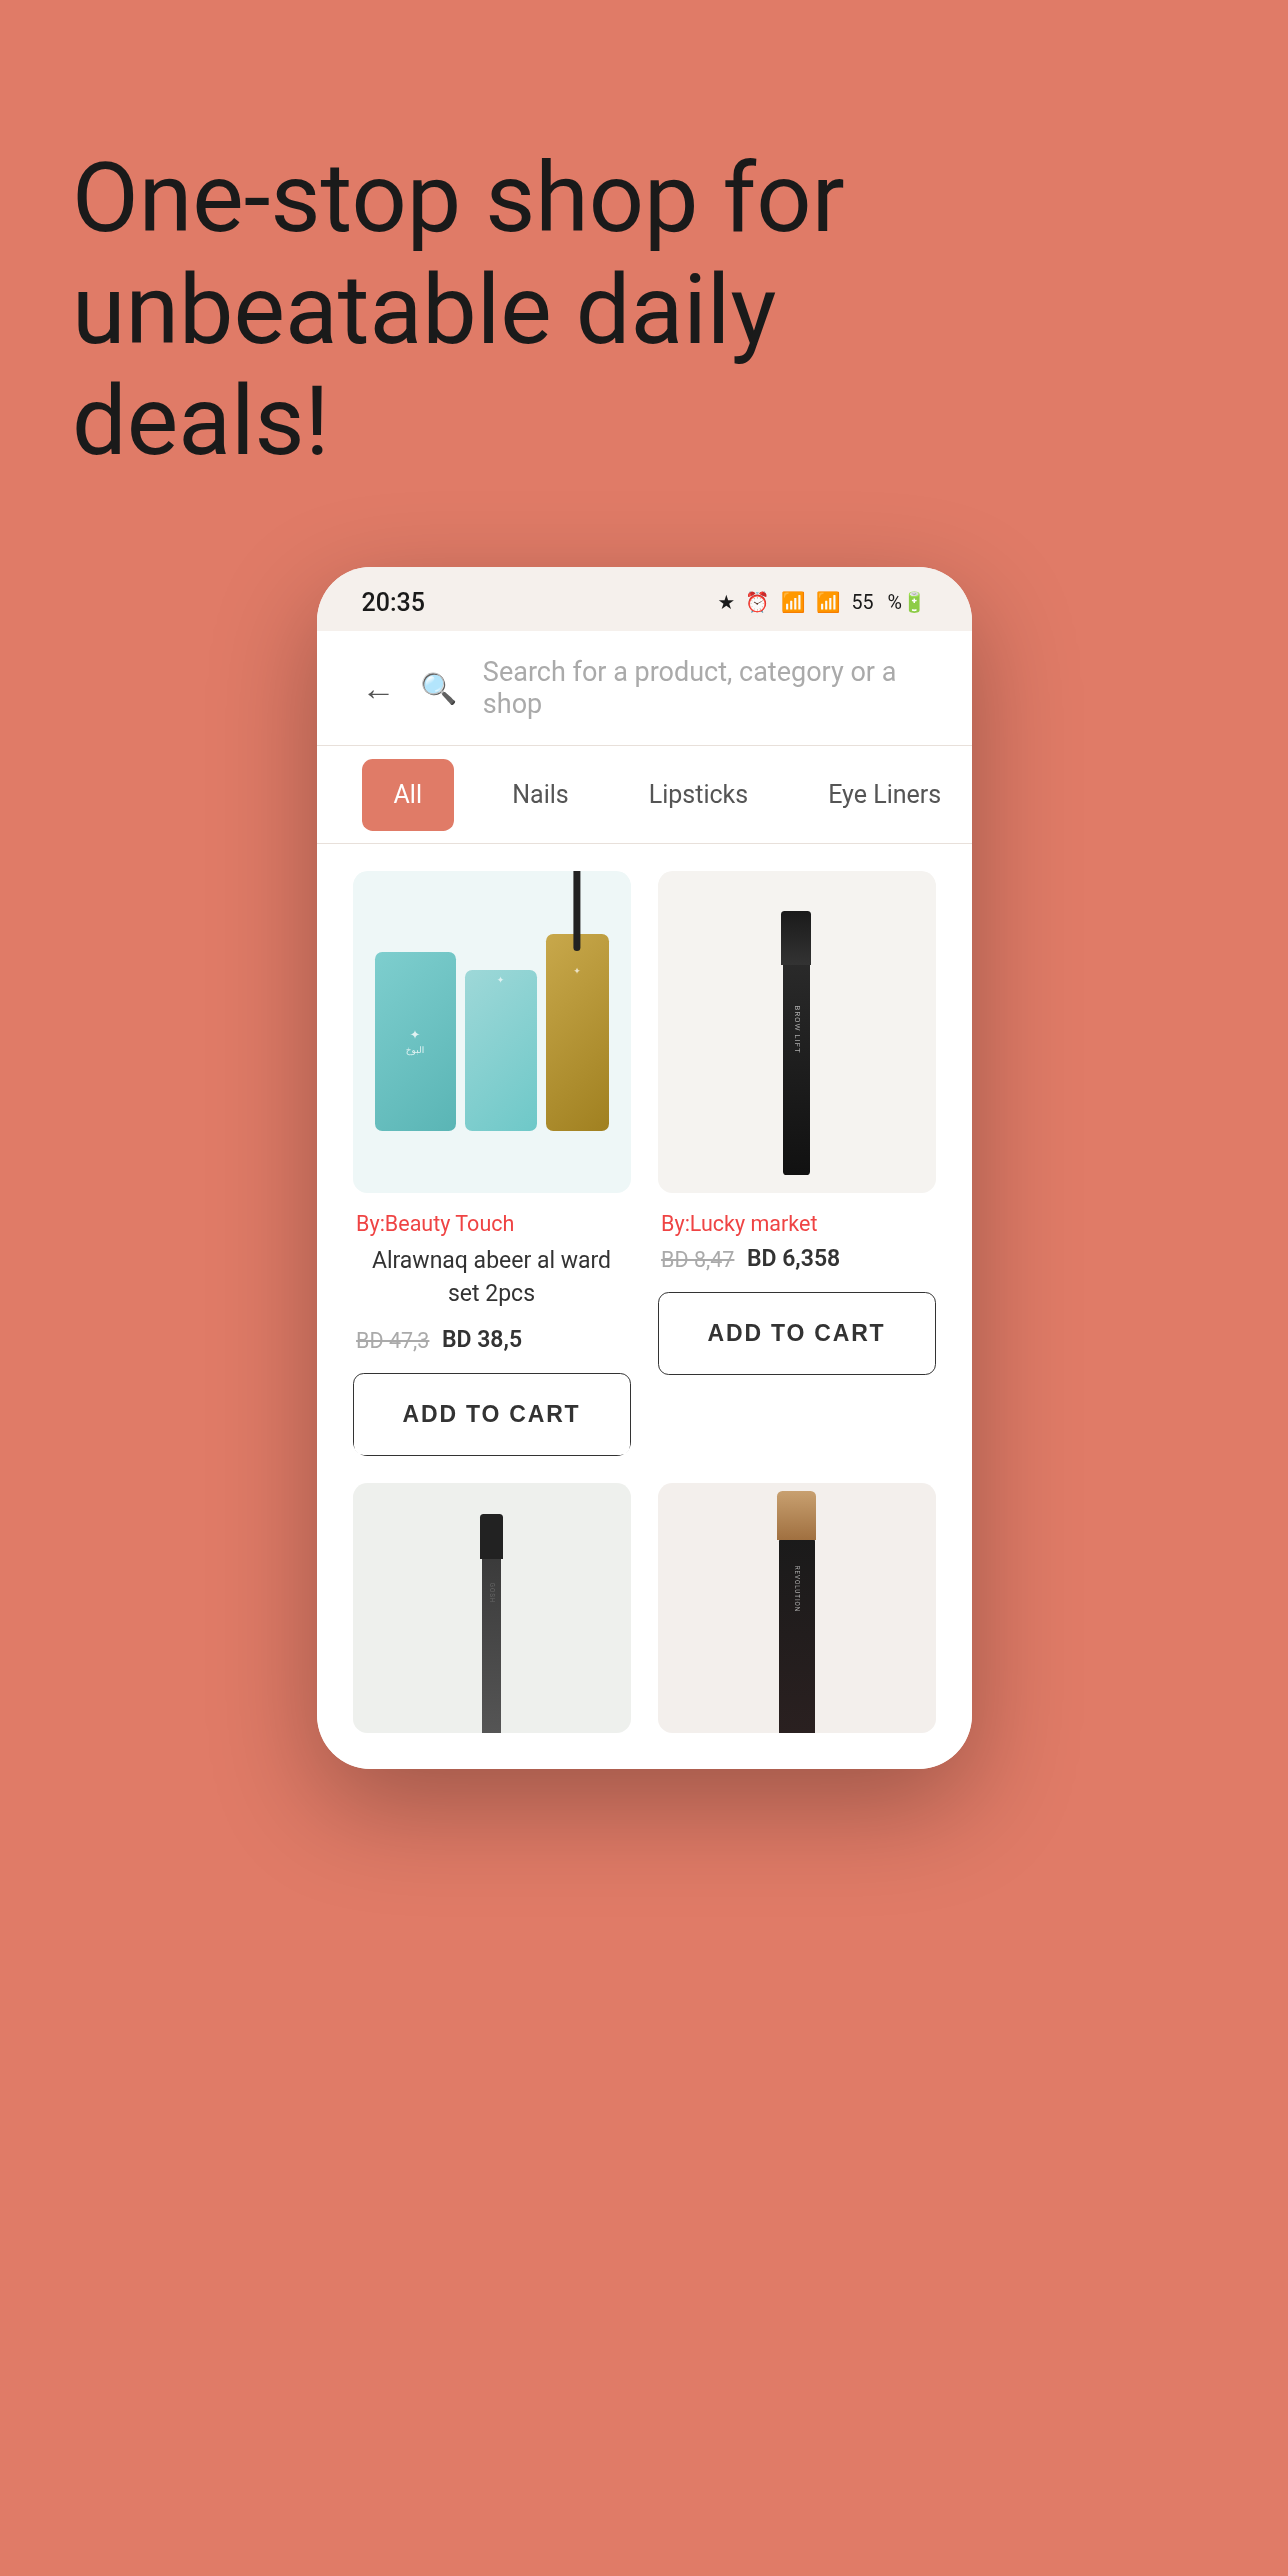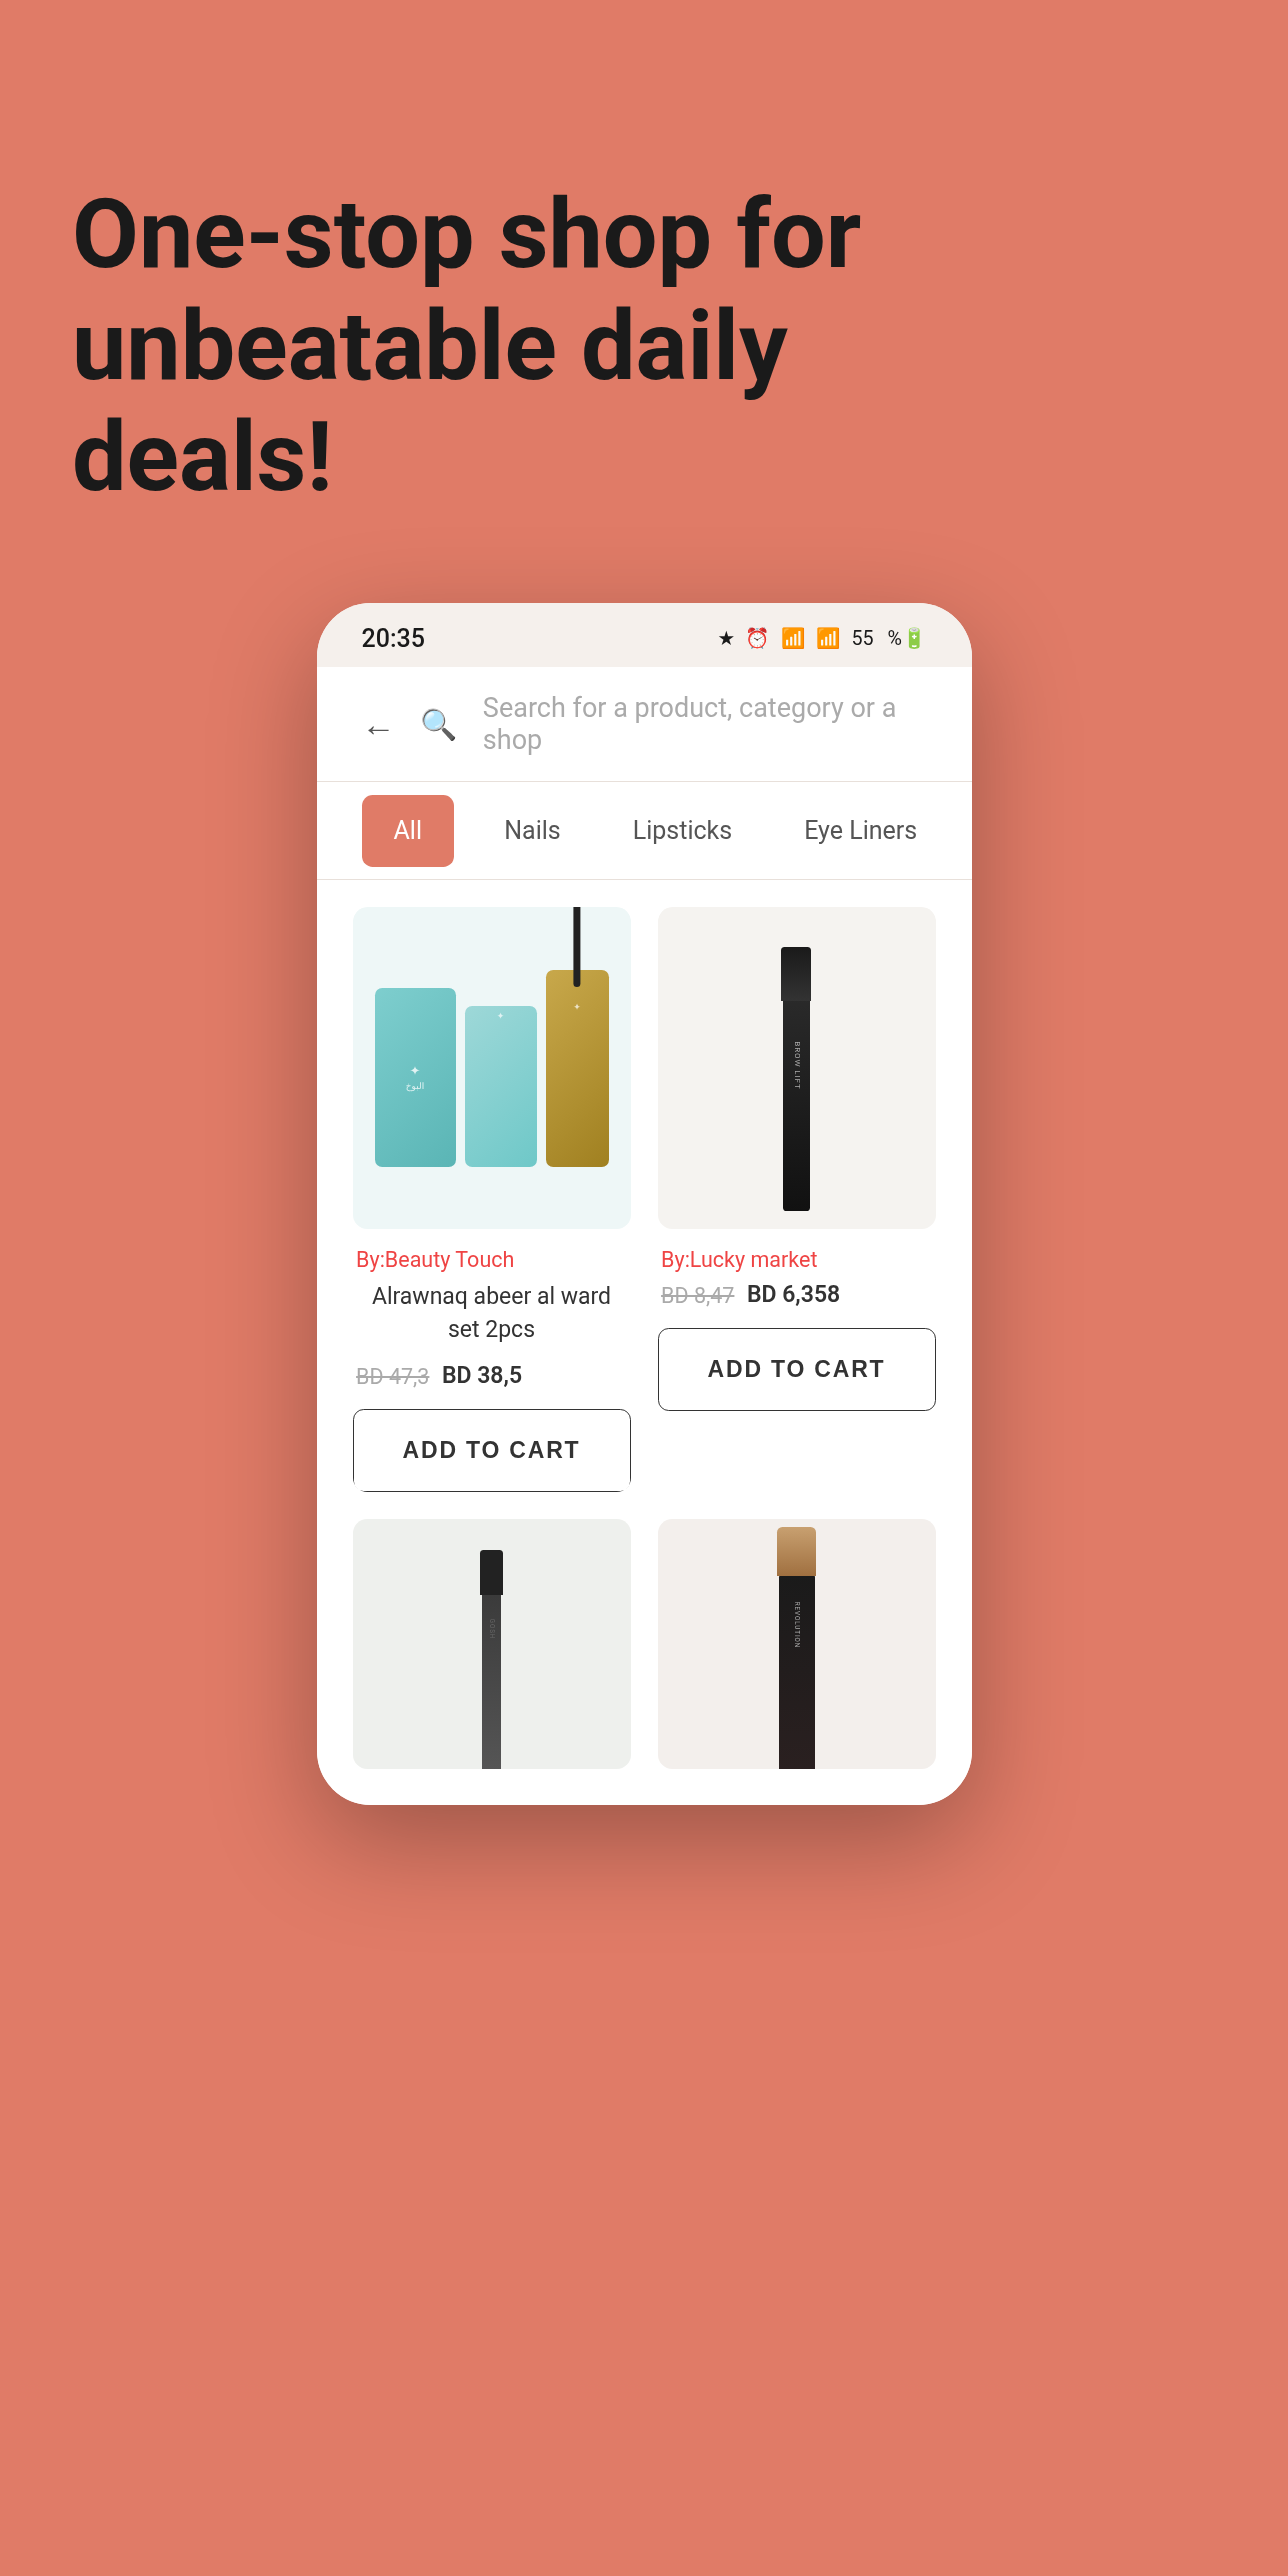--- a/index.html
+++ b/index.html
@@ -10,25 +10,24 @@
       min-height: 2576px;
       overflow-x: hidden;
     }
 
     .hero-section {
       padding: 143px 72px 89px 72px;
     }
 
     .hero-title {
       font-size: 97px;
-      font-weight: 700;
+      font-weight: 400;
       color: #1a1a1a;
       line-height: 1.15;
       max-width: 805px;
-      margin-top: 36px;
     }
 
     .phone-container {
       display: flex;
       justify-content: center;
       padding: 0 72px;
     }
 
     .phone-frame {
       width: 655px;
@@ -96,21 +95,21 @@
       font-size: 27px;
       color: #aaa;
       flex: 1;
     }
 
     .category-tabs {
       background: #ffffff;
       padding: 0 45px;
       display: flex;
       align-items: center;
-      gap: 0;
+      gap: 8px;
       overflow: hidden;
       border-bottom: 0.9px solid #e8e0da;
     }
 
     .tab-item {
       padding: 29px 36px;
       font-size: 25px;
       color: #555;
       cursor: pointer;
       white-space: nowrap;

